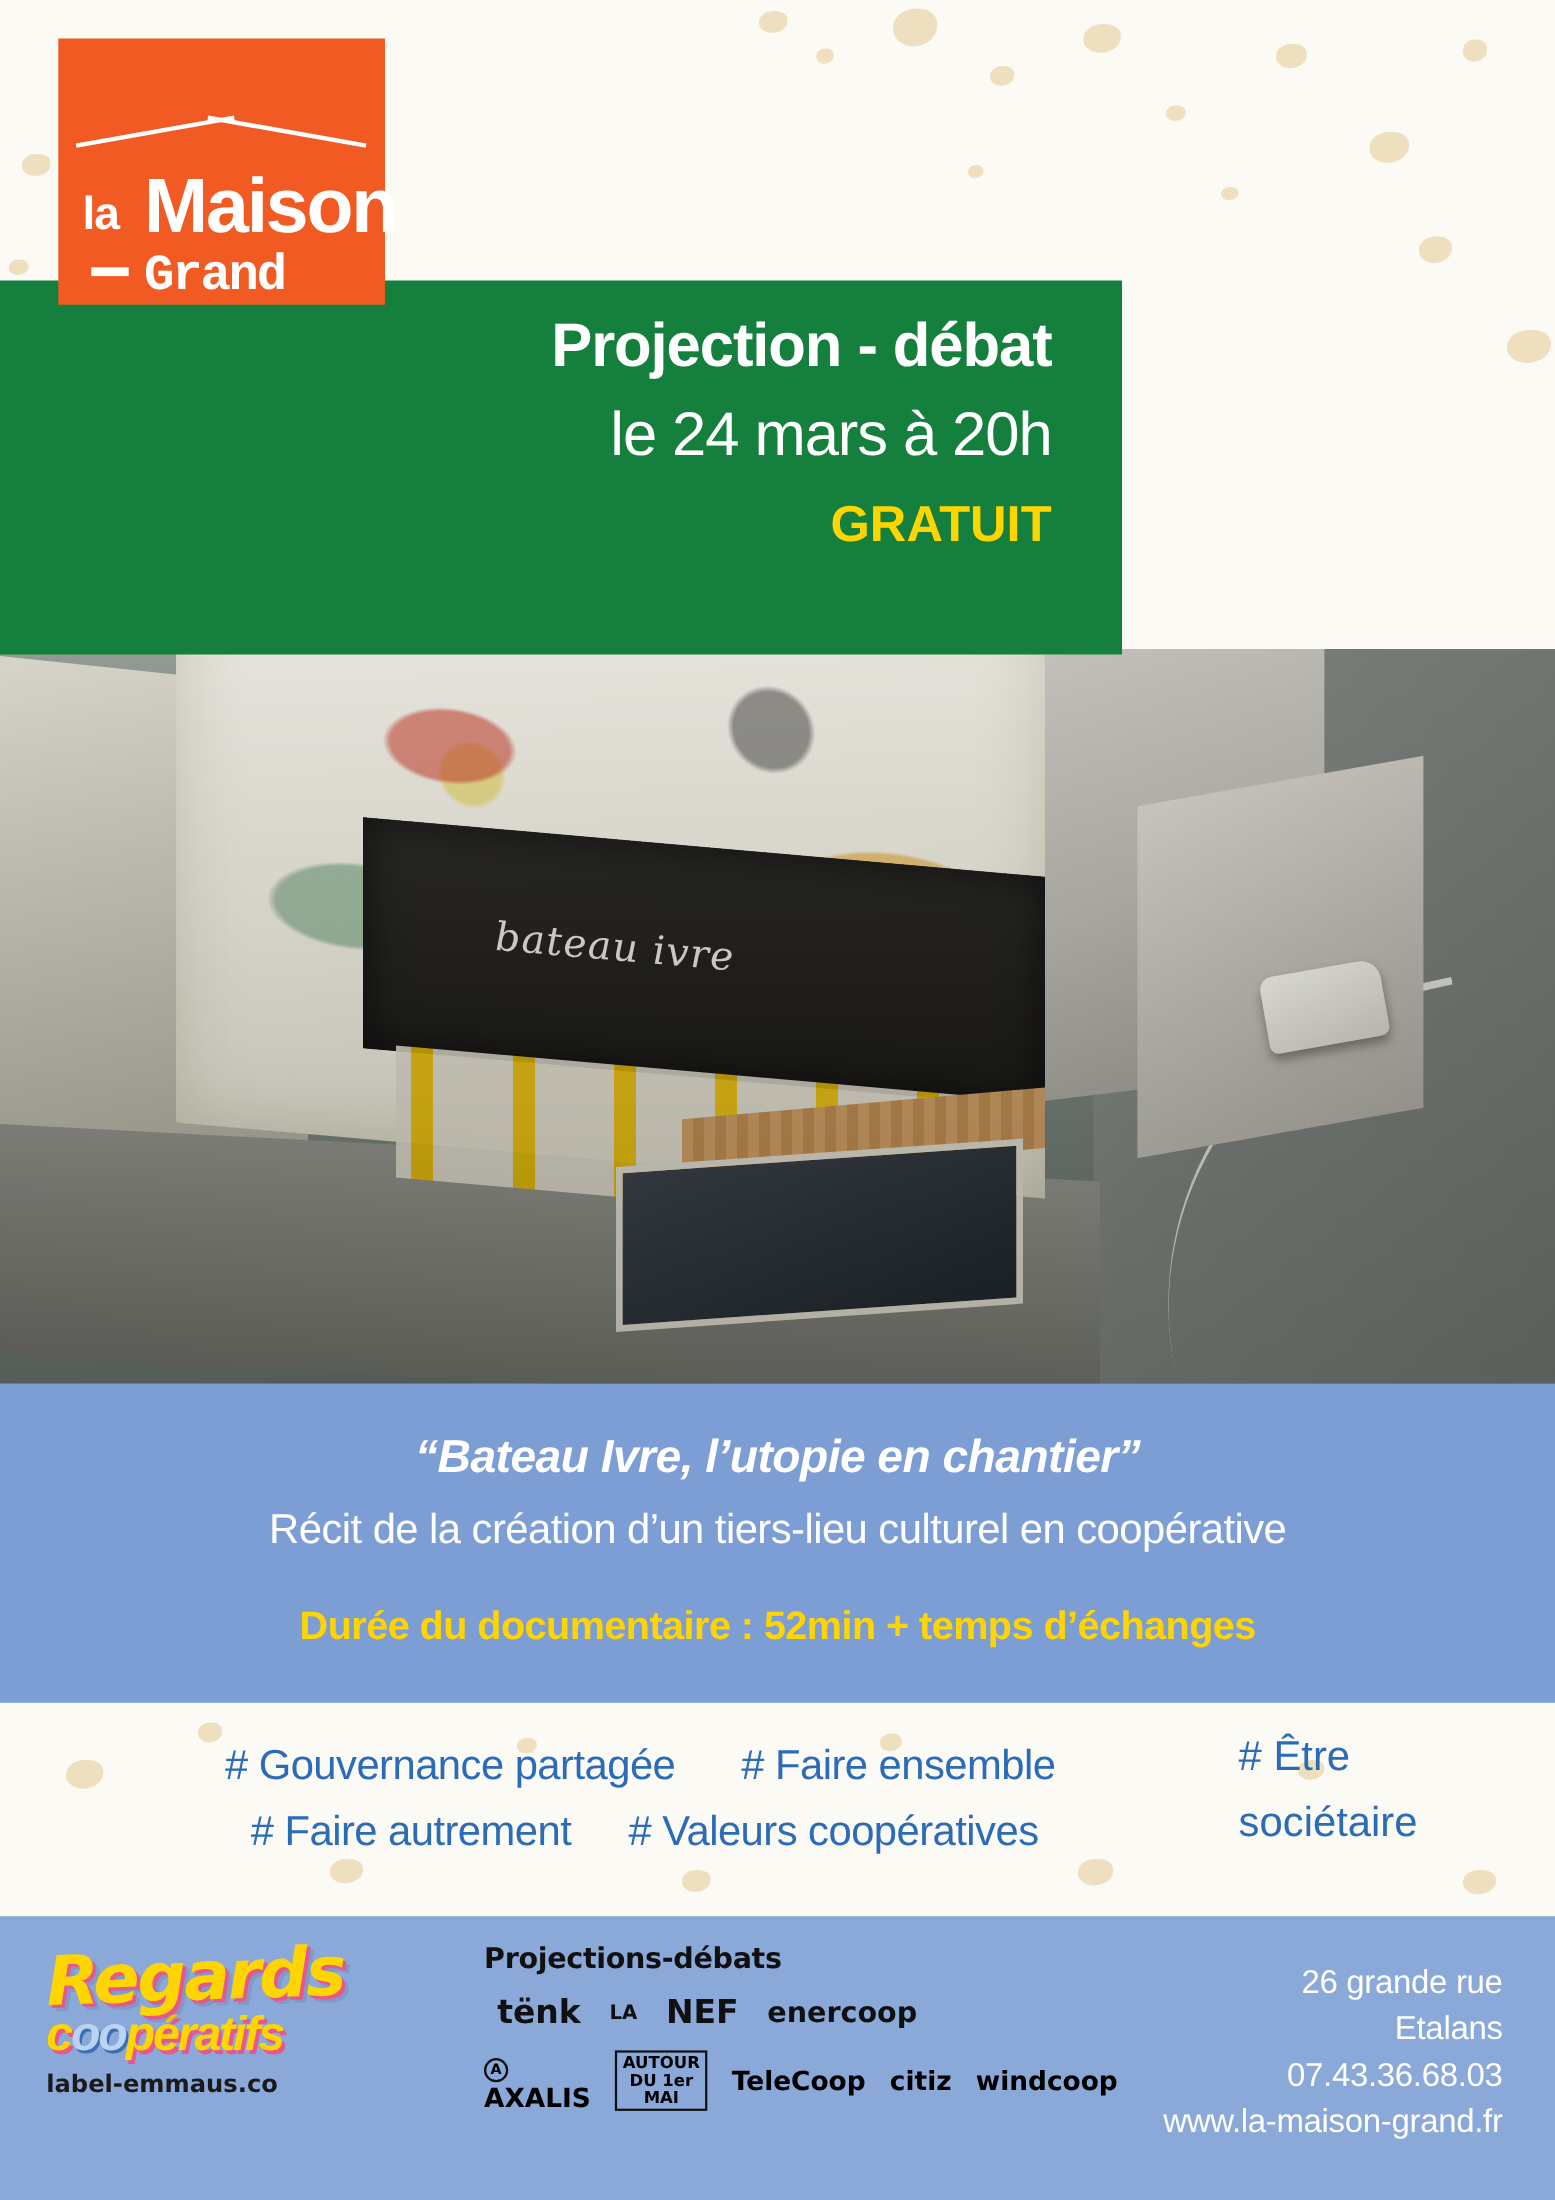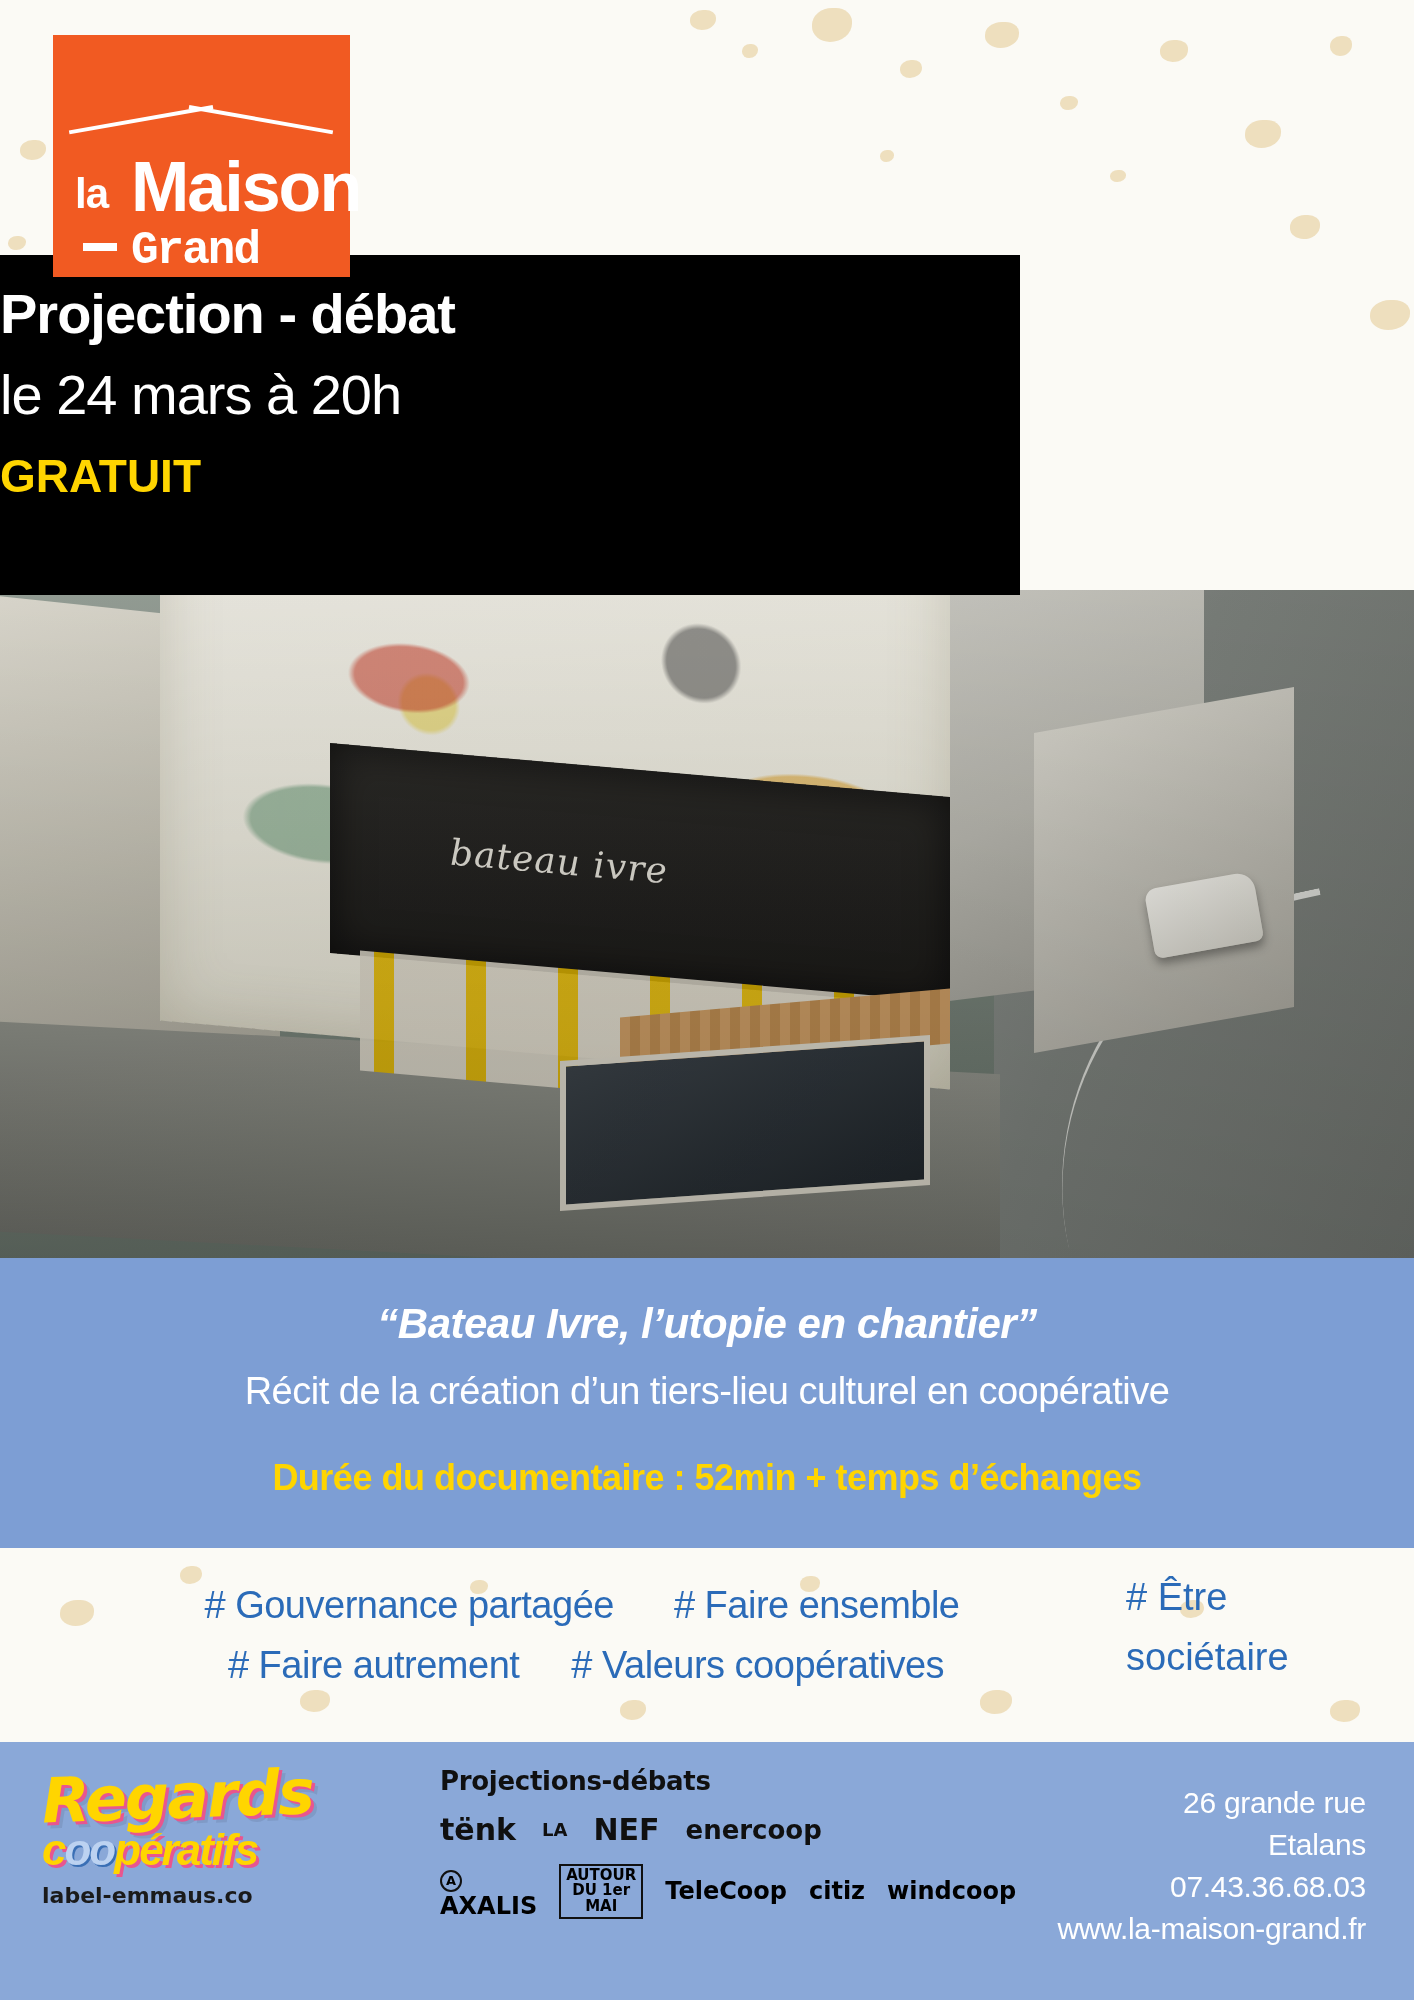--- a/index.html
+++ b/index.html
@@ -154,23 +154,24 @@
   .logo .la { position: absolute; left: 22px; top: 135px; font-size: 42px; font-weight: 700; letter-spacing: -1px;}
   .logo .maison { position: absolute; left: 78px; top: 112px; font-size: 70px; font-weight: 700; letter-spacing: -2px; }
   .logo .dash { position: absolute; left: 30px; top: 208px; width: 34px; height: 8px; background: #fff; }
   .logo .grand { position: absolute; left: 78px; top: 190px; font-size: 46px; font-weight: 700; letter-spacing: -2px; font-family: Liberation Mono, monospace; }
 
   
   .headbox {
     position: absolute;
     left: 0; top: 255px;
     width: 1020px; height: 340px;
-    background: #000000;
+    background: #15803d;
     z-index: 5;
     color: #fff;
+    text-align: right;
     padding: 26px 64px 0 0;
   }
   .headbox .l1 { font-size: 56px; font-weight: 700; letter-spacing: -1px; }
   .headbox .l2 { font-size: 56px; font-weight: 400; margin-top: 16px; letter-spacing: -1px; }
   .headbox .l3 { font-size: 46px; font-weight: 700; color: #ffd500; margin-top: 22px; letter-spacing: 0; }
 
   
   .infoband {
     position: absolute;
     left: 0; top: 1258px;
@@ -242,20 +243,21 @@
   .footer .mid { position: absolute; left: 440px; top: 24px; width: 520px; }
   .mid .m1, .mid .m2 {
     font-size: 26px; font-weight: 700; color: #101010; letter-spacing: -.3px;
     font-family: "DejaVu Sans", sans-serif;
   }
   .mid .m2 { margin-top: 4px; }
   .mid .logos1 {
     margin-top: 16px; display: flex; align-items: center; gap: 26px;
     color: #101010; font-weight: 700; font-size: 30px;
     font-family: "DejaVu Sans", sans-serif;
+    margin-left: 12px;
   }
   .mid .logos2 {
     margin-top: 16px; display: flex; align-items: center; gap: 22px;
     color: #000000; font-weight: 700; font-size: 24px;
     font-family: "DejaVu Sans", sans-serif;
   }
   .mid .small { font-size: 18px; font-weight: 700; }
   .badge-circle {
     display: inline-flex; align-items: center; justify-content: center;
     width: 22px; height: 22px; border: 2px solid #101010; border-radius: 50%;

